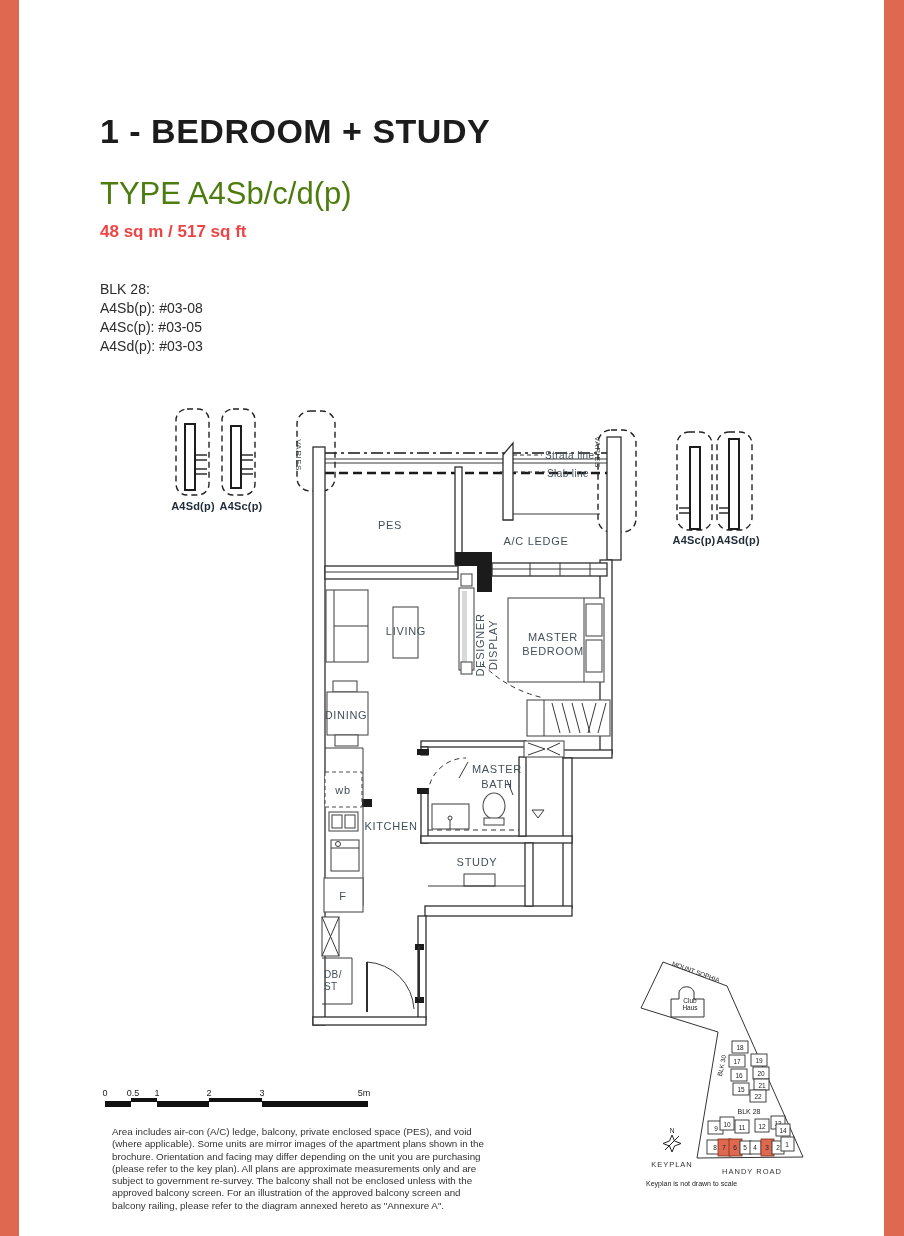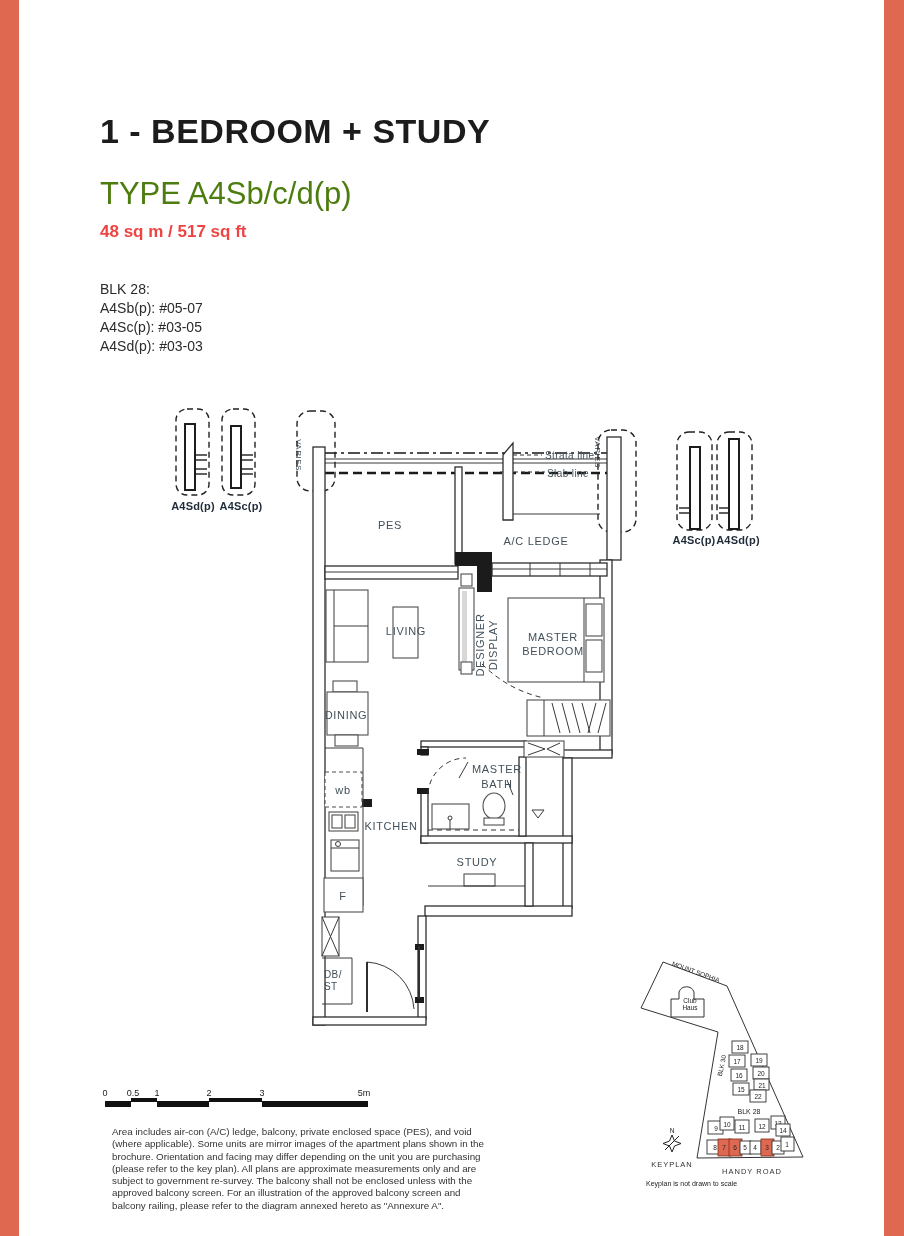--- a/index.html
+++ b/index.html
@@ -39,21 +39,21 @@
 
 <div class="page">
   <div class="edge edge-left"></div>
   <div class="edge edge-right"></div>
 
   <div class="hdr-title">1 - BEDROOM + STUDY</div>
   <div class="hdr-type">TYPE A4Sb/c/d(p)</div>
   <div class="hdr-area">48 sq m / 517 sq ft</div>
   <div class="hdr-blk">
     <div>BLK 28:</div>
-    <div>A4Sb(p): #05-07</div>
+    <div>A4Sb(p): #03-08</div>
     <div>A4Sc(p): #03-05</div>
     <div>A4Sd(p): #03-03</div>
   </div>
 
   <svg width="904" height="1236" viewBox="0 0 904 1236">
 
     <g>
       <line x1="325" y1="453" x2="607" y2="453" stroke="#161616" stroke-width="1.5" stroke-dasharray="12 4 3 4"></line>
       <line x1="325" y1="459" x2="607" y2="459" class="thin"></line>
       <line x1="325" y1="463" x2="607" y2="463" class="thin"></line>

